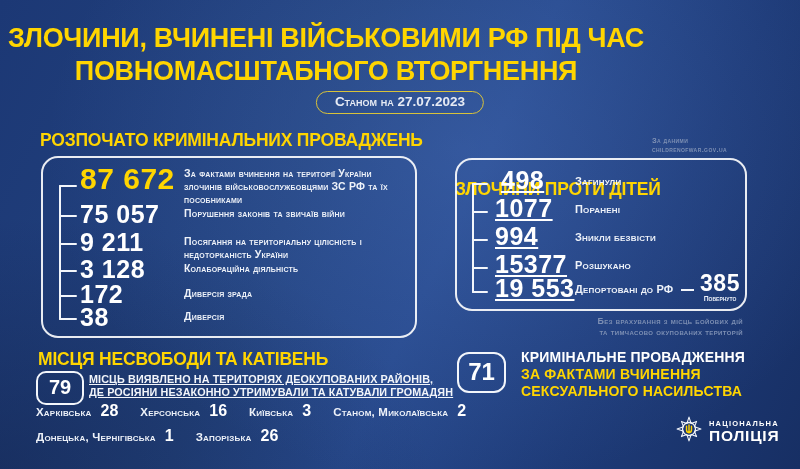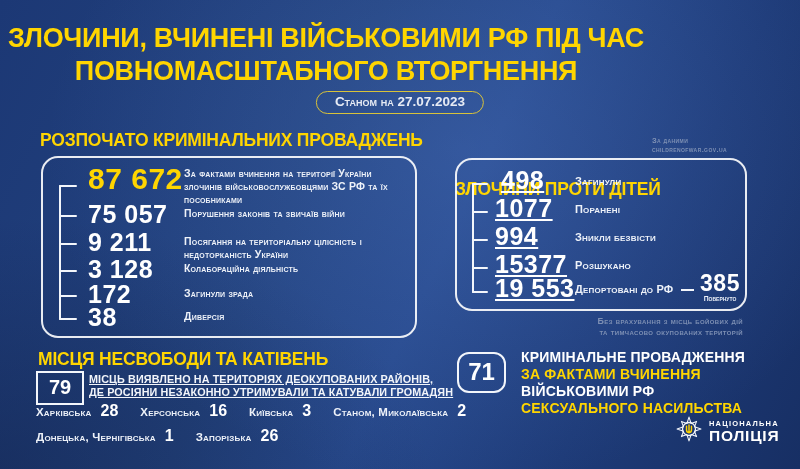--- a/index.html
+++ b/index.html
@@ -22,38 +22,38 @@
   
   .sec-h{position:absolute;font-size:17.5px;font-weight:bold;color:#ffd500;letter-spacing:-0.2px;white-space:nowrap;}
   
   .box{position:absolute;border:2px solid rgba(255,255,255,0.9);border-radius:17px;}
   .vline,.tick{position:absolute;background:#f3f6fb;border-radius:2px;}
   .vline{width:2px;}
   .tick{height:2px;}
   
   .box-proc{left:41px;top:156px;width:372px;height:178px;}
   .prow{position:absolute;left:0;right:0;}
-  .pnum{position:absolute;left:37px;font-weight:bold;font-size:25px;line-height:25px;color:#fff;white-space:nowrap;letter-spacing:0.5px;margin-left:8px;}
+  .pnum{position:absolute;left:37px;font-weight:bold;font-size:25px;line-height:25px;color:#fff;white-space:nowrap;letter-spacing:0.5px;}
   .prow.big .pnum{font-size:30px;line-height:30px;color:#ffd500;}
   .pdesc{position:absolute;left:141px;width:220px;font-size:10.5px;line-height:13px;font-weight:bold;color:#eef2f9;padding-top:5px;letter-spacing:0.2px;}
   .prow.big .pdesc{padding-top:3px;}
   
   .box-child{left:455px;top:158px;width:288px;height:149px;}
   .crow{position:absolute;left:0;right:0;}
   .cnum{position:absolute;left:38px;font-weight:bold;font-size:25px;line-height:25px;color:#fff;white-space:nowrap;letter-spacing:0.5px;text-decoration:underline;}
   .crow.indent .cnum{left:44px;}
   .clabel{position:absolute;left:118px;padding-top:7px;font-size:11px;line-height:12px;font-weight:bold;color:#eef2f9;white-space:nowrap;letter-spacing:0.2px;}
   .ret-dash{position:absolute;left:224px;top:13px;width:13px;height:2px;background:#f3f6fb;}
   .returned{position:absolute;left:240px;top:-4px;width:46px;text-align:center;}
   .ret-num{font-size:23px;line-height:23px;font-weight:bold;color:#fff;letter-spacing:0.5px;}
   .ret-label{font-size:6.8px;font-weight:bold;color:#eef2f9;margin-top:0px;}
   .source-note{position:absolute;left:652px;top:136px;font-size:7.5px;line-height:9px;font-weight:bold;color:#7e90b4;letter-spacing:0.4px;}
   .disclaimer{position:absolute;right:57px;top:316px;text-align:right;font-size:8.8px;line-height:10.5px;font-weight:bold;color:#7e90b4;letter-spacing:0.4px;}
   
-  .badge{position:absolute;border:2px solid #f3f6fb;border-radius:0;text-align:center;font-weight:bold;color:#fff;}
+  .badge{position:absolute;border:2px solid #f3f6fb;border-radius:10px;text-align:center;font-weight:bold;color:#fff;}
   .badge-79{left:36px;top:371px;width:44px;height:30px;font-size:20px;line-height:29px;}
   .det-desc{position:absolute;left:89px;top:373px;font-size:10.8px;line-height:13px;font-weight:bold;color:#f2f5fa;letter-spacing:0.1px;white-space:nowrap;text-decoration:underline;}
   .regions{position:absolute;left:36px;display:flex;gap:22px;align-items:baseline;}
   .regions.r1{top:402px;}
   .regions.r2{top:427px;}
   .region{display:flex;align-items:baseline;gap:9px;white-space:nowrap;}
   .rname{font-size:11.5px;font-weight:bold;color:#eef2f9;letter-spacing:0.2px;}
   .rval{font-size:16px;font-weight:bold;color:#fff;}
   
   .badge-71{left:457px;top:352px;width:45px;height:37px;font-size:24px;line-height:36px;border-radius:12px;}
@@ -97,21 +97,21 @@
     <div class="prow" style="top:72px;">
       <span class="pnum">9 211</span>
       <span class="pdesc sc">Посягання на територіальну цілісність і недоторканість України</span>
     </div>
     <div class="prow" style="top:99px;">
       <span class="pnum">3 128</span>
       <span class="pdesc sc">Колабораційна діяльність</span>
     </div>
     <div class="prow" style="top:124px;">
       <span class="pnum">172</span>
-      <span class="pdesc sc">Загинули зрада</span>
+      <span class="pdesc sc">Диверсія зрада</span>
     </div>
     <div class="prow" style="top:147px;">
       <span class="pnum">38</span>
       <span class="pdesc sc">Диверсія</span>
     </div>
   </div>
 
   <div class="sec-h" style="left:455px;top:135px;margin-top:44px;">ЗЛОЧИНИ ПРОТИ ДІТЕЙ</div>
   <div class="source-note">
     <div class="sc">За даними</div>
@@ -188,21 +188,20 @@
     <span class="region">
       <span class="rname sc">Запорізька</span>
       <span class="rval">26</span>
     </span>
   </div>
 
   <div class="badge badge-71">71</div>
   <div class="sv-lines">
     <div class="w">КРИМІНАЛЬНЕ ПРОВАДЖЕННЯ</div>
     <div class="y">ЗА ФАКТАМИ ВЧИНЕННЯ</div>
-    <div class="w">ВІЙСЬКОВИМИ РФ</div>
     <div class="y">СЕКСУАЛЬНОГО НАСИЛЬСТВА</div>
   </div>
 
   <div class="logo">
     <span>
       <svg width="26" height="26" viewBox="0 0 24 24">
         <path d="M12 1 L14 7 L19 5 L17 10 L23 12 L17 14 L19 19 L14 17 L12 23 L10 17 L5 19 L7 14 L1 12 L7 10 L5 5 L10 7 Z" fill="none" stroke="#f3f6fb" stroke-width="1" stroke-linejoin="round"></path>
         <circle cx="12" cy="12" r="6" fill="none" stroke="#f3f6fb" stroke-width="1.2"></circle>
         <path d="M12 8.2 V15.6 M9.7 9.4 v3.2 a2.3 2.6 0 0 0 4.6 0 V9.4" fill="none" stroke="#ffd500" stroke-width="1.3" stroke-linecap="round"></path>
       </svg>

